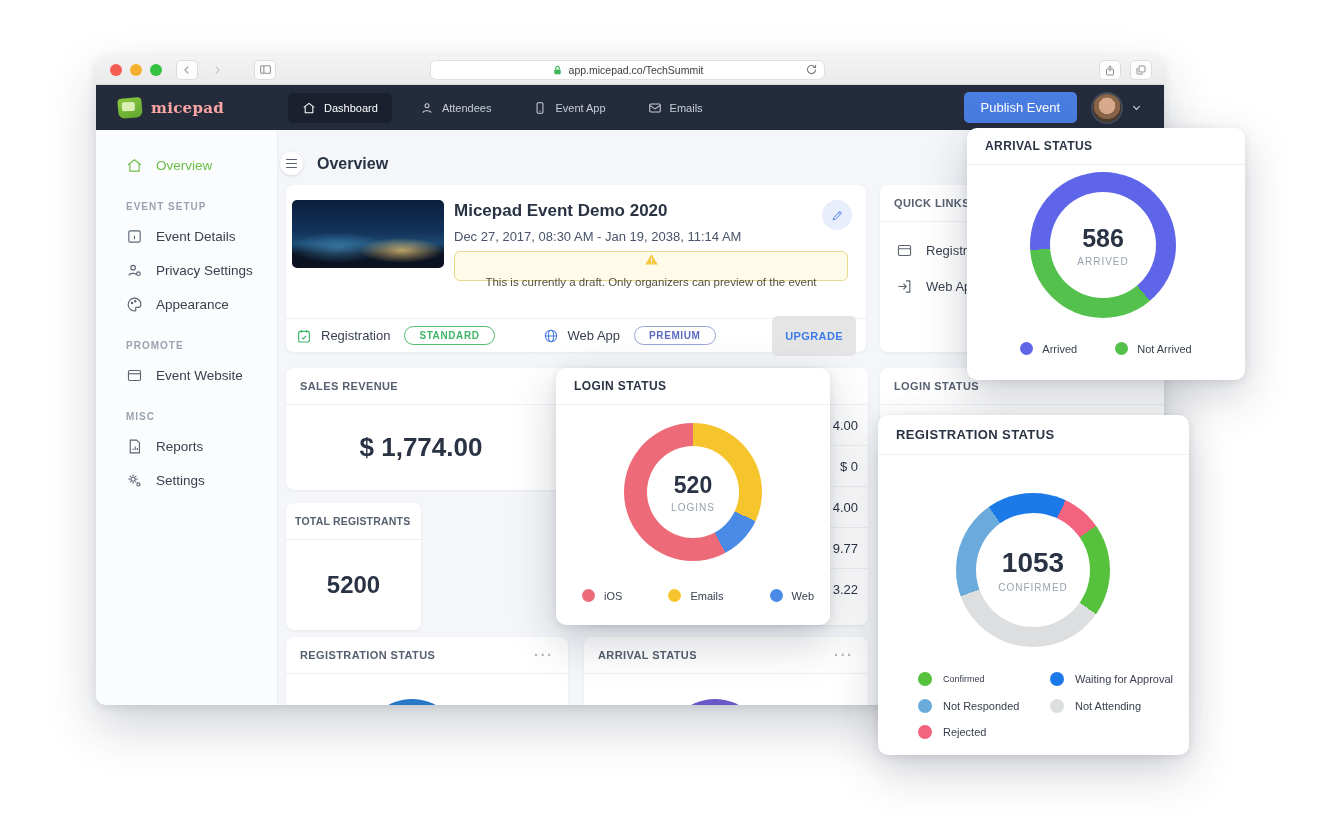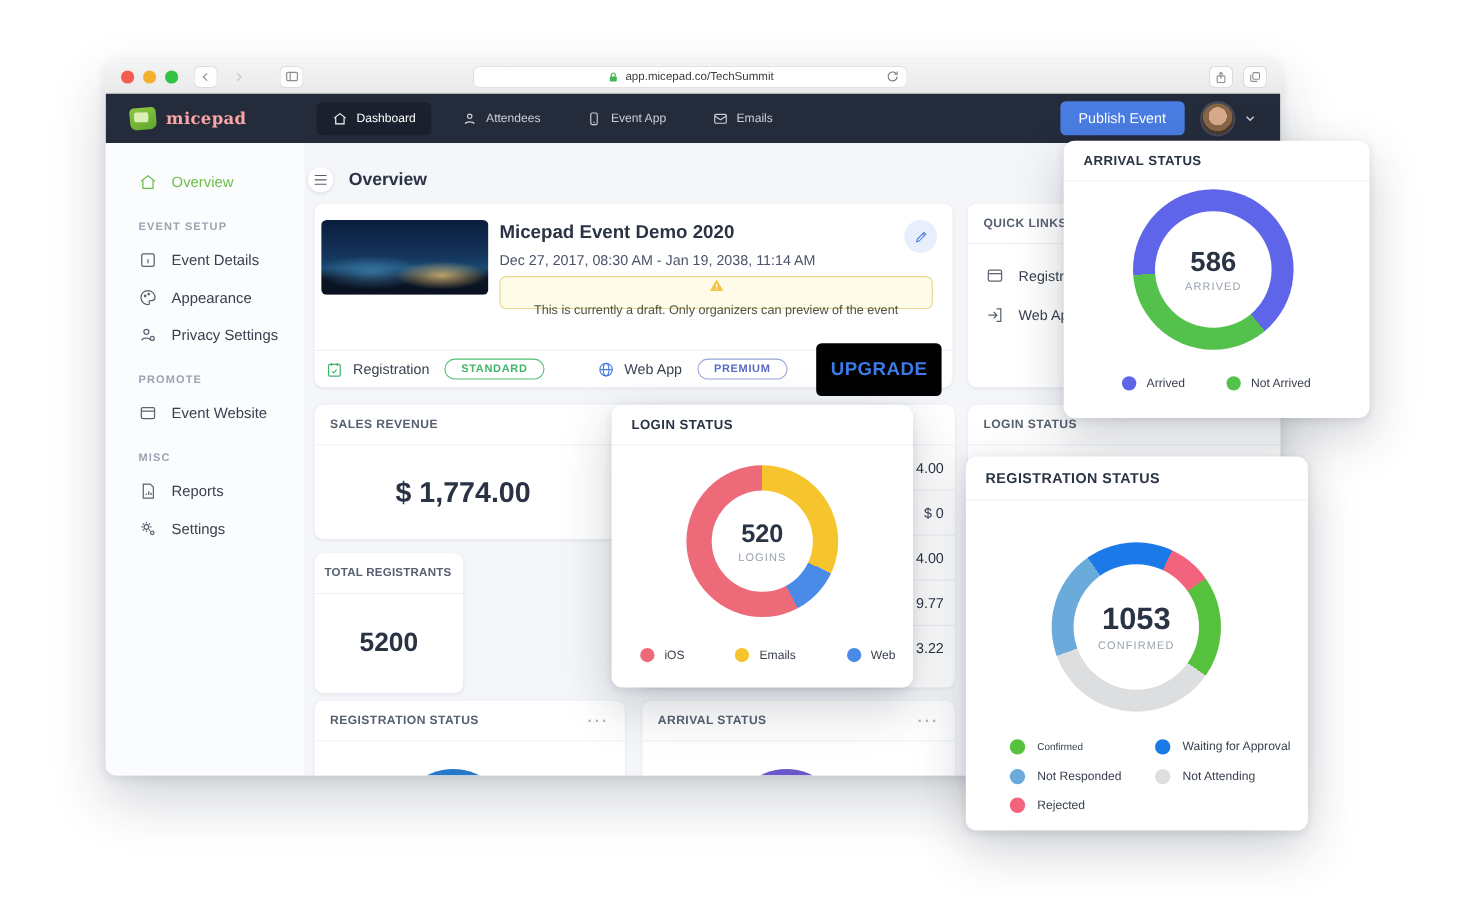--- a/index.html
+++ b/index.html
@@ -82,21 +82,21 @@
                 border:1px solid #E7D98E; border-radius:6px; display:flex; align-items:center; gap:9px;
                 padding:0 10px; font-size:11.5px; color:#50513B;flex-direction:column; }
   .edit-btn { position:absolute; right:14px; top:15px; width:30px; height:30px; border-radius:50%;
               background:#E8EEFB; color:#4A7DE2; display:flex; align-items:center; justify-content:center; cursor:pointer; }
   .event-foot { position:absolute; left:0; right:0; top:133px; height:34px; border-top:1px solid #EEF1F4;
                 display:flex; align-items:center; padding:0 10px; }
   .tier-label { font-size:13px; color:#39414F; margin-left:9px; }
   .pill { font-size:10px; font-weight:bold; letter-spacing:.6px; padding:3px 14px; border-radius:12px; margin-left:14px; }
   .pill.standard { color:#3FB568; border:1px solid #52BD6F; }
   .pill.premium { color:#5A6AC1; border:1px solid #9AA4D6; }
-  .upgrade-btn { margin-left:auto; background:#000000; color:#3D7CE8; font-size:17px; font-weight:bold;
+  .upgrade-btn { margin-left:auto; background:#e5e5e5; color:#3D7CE8; font-size:11px; font-weight:bold;
                  padding:14px 13px; border-radius:5px; border:none; letter-spacing:.4px; cursor:pointer; }
 
   .quick-card { left:602px; top:55px; width:284px; height:167px; }
   .quick-item { position:absolute; left:16px; display:flex; align-items:center; gap:13px;
                 font-size:13px; color:#39414F; cursor:pointer; white-space:nowrap; }
   .quick-item .ic { color:#5A6472; }
 
   .sales-card { left:8px; top:238px; width:544px; height:122px; }
   .sales-value { position:absolute; left:0; top:37px; bottom:0; width:270px; display:flex;
                  align-items:center; justify-content:center; font-size:26px; font-weight:bold; color:#2A3344; }
@@ -300,36 +300,36 @@
                 <rect x="4" y="4" width="16" height="16" rx="2"></rect>
                 <path d="M12 11v5"></path>
                 <path d="M12 8h.02"></path>
               </svg>
             </span>
           <span>Event Details</span>
         </div>
         <div class="side-item">
           <span class="ic">
               <svg width="17" height="17" viewBox="0 0 24 24" fill="none" stroke="currentColor" stroke-width="1.6">
+                <circle cx="10" cy="8" r="3.2"></circle>
+                <path d="M4 19c1-3.6 9-3.8 11-1"></path>
+                <circle cx="17.5" cy="16.5" r="2.6"></circle>
+              </svg>
+            </span>
+          <span>Privacy Settings</span>
+        </div>
+        <div class="side-item">
+          <span class="ic">
+              <svg width="17" height="17" viewBox="0 0 24 24" fill="none" stroke="currentColor" stroke-width="1.6">
                 <path d="M12 3a9 9 0 1 0 .5 17.99c1.6-.07 1.9-1.4 1.2-2.4-.8-1.1-.1-2.6 1.4-2.6H17a4 4 0 0 0 4-4c0-4.9-4-8.99-9-8.99z"></path>
                 <circle cx="8.5" cy="10" r="1"></circle>
                 <circle cx="13" cy="7.5" r="1"></circle>
               </svg>
             </span>
           <span>Appearance</span>
-        </div>
-        <div class="side-item">
-          <span class="ic">
-              <svg width="17" height="17" viewBox="0 0 24 24" fill="none" stroke="currentColor" stroke-width="1.6">
-                <circle cx="10" cy="8" r="3.2"></circle>
-                <path d="M4 19c1-3.6 9-3.8 11-1"></path>
-                <circle cx="17.5" cy="16.5" r="2.6"></circle>
-              </svg>
-            </span>
-          <span>Privacy Settings</span>
         </div>
         <div class="side-label">PROMOTE</div>
         <div class="side-item">
           <span class="ic">
               <svg width="17" height="17" viewBox="0 0 24 24" fill="none" stroke="currentColor" stroke-width="1.6">
                 <rect x="3.5" y="5" width="17" height="14" rx="2"></rect>
                 <path d="M3.5 9.5h17"></path>
               </svg>
             </span>
           <span>Event Website</span>

